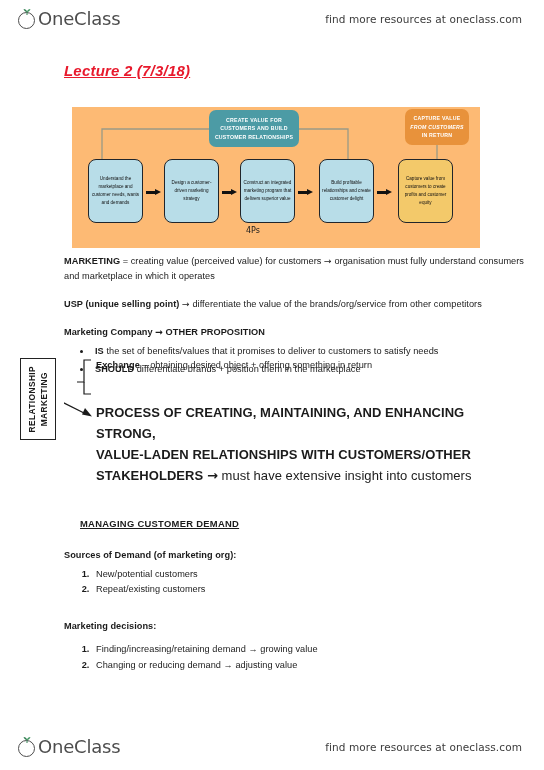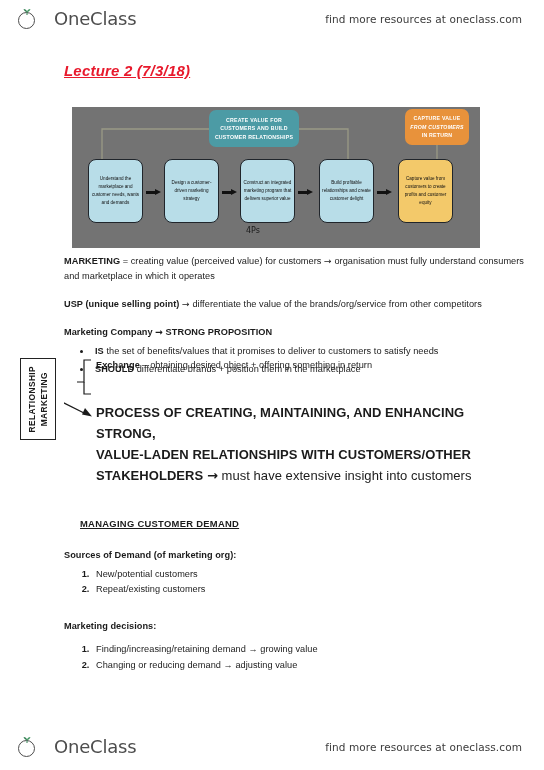--- a/index.html
+++ b/index.html
@@ -24,21 +24,21 @@
     align-items: center;
     justify-content: space-between;
     padding: 0 22px 0 18px;
   }
   .page-bar.top { top: 2px; }
   .page-bar.bottom { top: 730px; }
 
   .brand {
     display: flex;
     align-items: flex-start;
-    gap: 16px;
+    gap: 0px;
     user-select: none;
   }
   .brand-mark {
     position: relative;
     width: 19px;
     height: 19px;
     flex: 0 0 auto;
   }
   .brand-mark .ring {
     position: absolute;
@@ -82,21 +82,21 @@
     letter-spacing: 0.2px;
   }
 
   
   .diagram {
     position: absolute;
     left: 72px;
     top: 107px;
     width: 408px;
     height: 141px;
-    background: #737373;
+    background: #fdba74;
   }
   .dg-banner {
     position: absolute;
     border-radius: 7px;
     color: #ffffff;
     text-align: center;
     font-size: 5.2px;
     font-weight: bold;
     letter-spacing: 0.25px;
     line-height: 1.65;
@@ -346,21 +346,21 @@
   <div class="para">
     <span class="lead">MARKETING</span><span> = creating value (perceived value) for customers </span><span class="ar">→</span><span> organisation must fully understand consumers and marketplace in which it operates</span>
   </div>
 
   <div class="para">
     <span class="lead">USP (unique selling point)</span>
     <span class="ar">→</span><span> differentiate the value of the brands/org/service from other competitors</span>
   </div>
 
   <div class="heading-block">
-    <span>Marketing Company </span><span class="ar">→</span><span> STRONG PROPOSITION</span>
+    <span>Marketing Company </span><span class="ar">→</span><span> OTHER PROPOSITION</span>
   </div>
   <ul class="dots">
     <li>
       <b>IS</b><span> the set of benefits/values that it promises to deliver to customers to satisfy needs</span>
     </li>
     <li>
       <b>SHOULD</b><span> differentiate brands + position them in the marketplace</span>
     </li>
   </ul>
 

